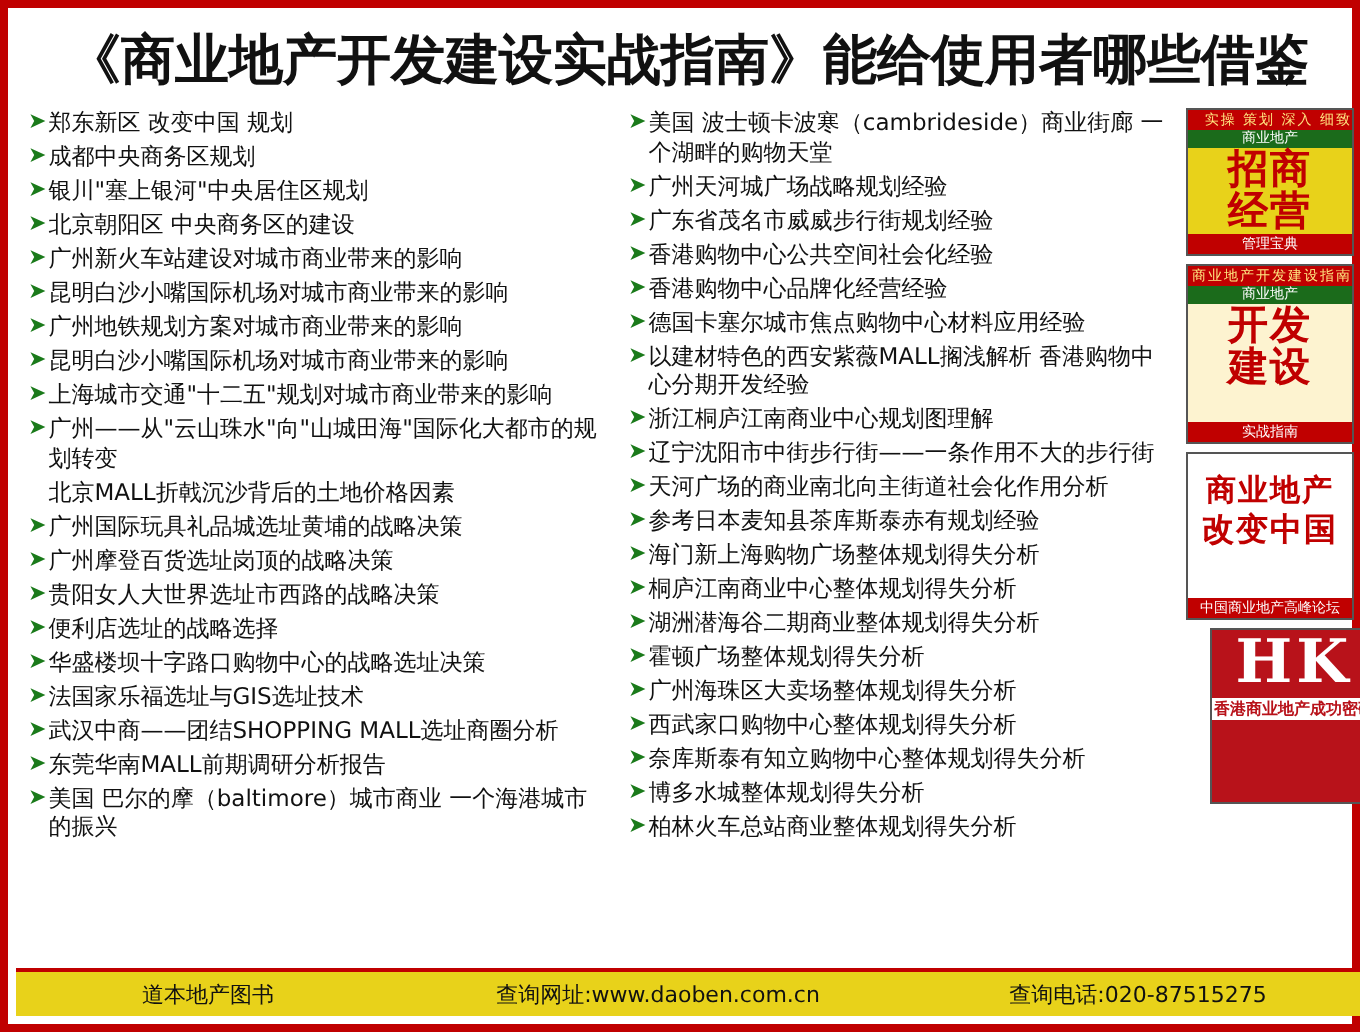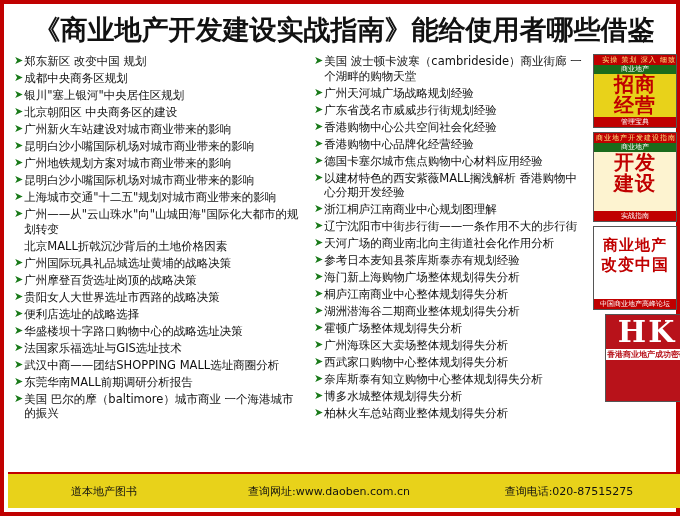--- a/index.html
+++ b/index.html
@@ -172,21 +172,21 @@
     text-align: center;
     line-height: 11px;
     font-weight: bold;
   }
   
   .footer {
     position: absolute;
     left: 4px;
     bottom: 4px;
     width: 672px;
-    height: 36px;
+    height: 24px;
     background: #e8d21a;
     border-top: 2px solid #c00000;
     display: flex;
     align-items: center;
     box-sizing: border-box;
   }
   .footer-seg {
     font-size: 11px;
     color: #111111;
     font-family: "DejaVu Sans", "Liberation Sans", sans-serif;

